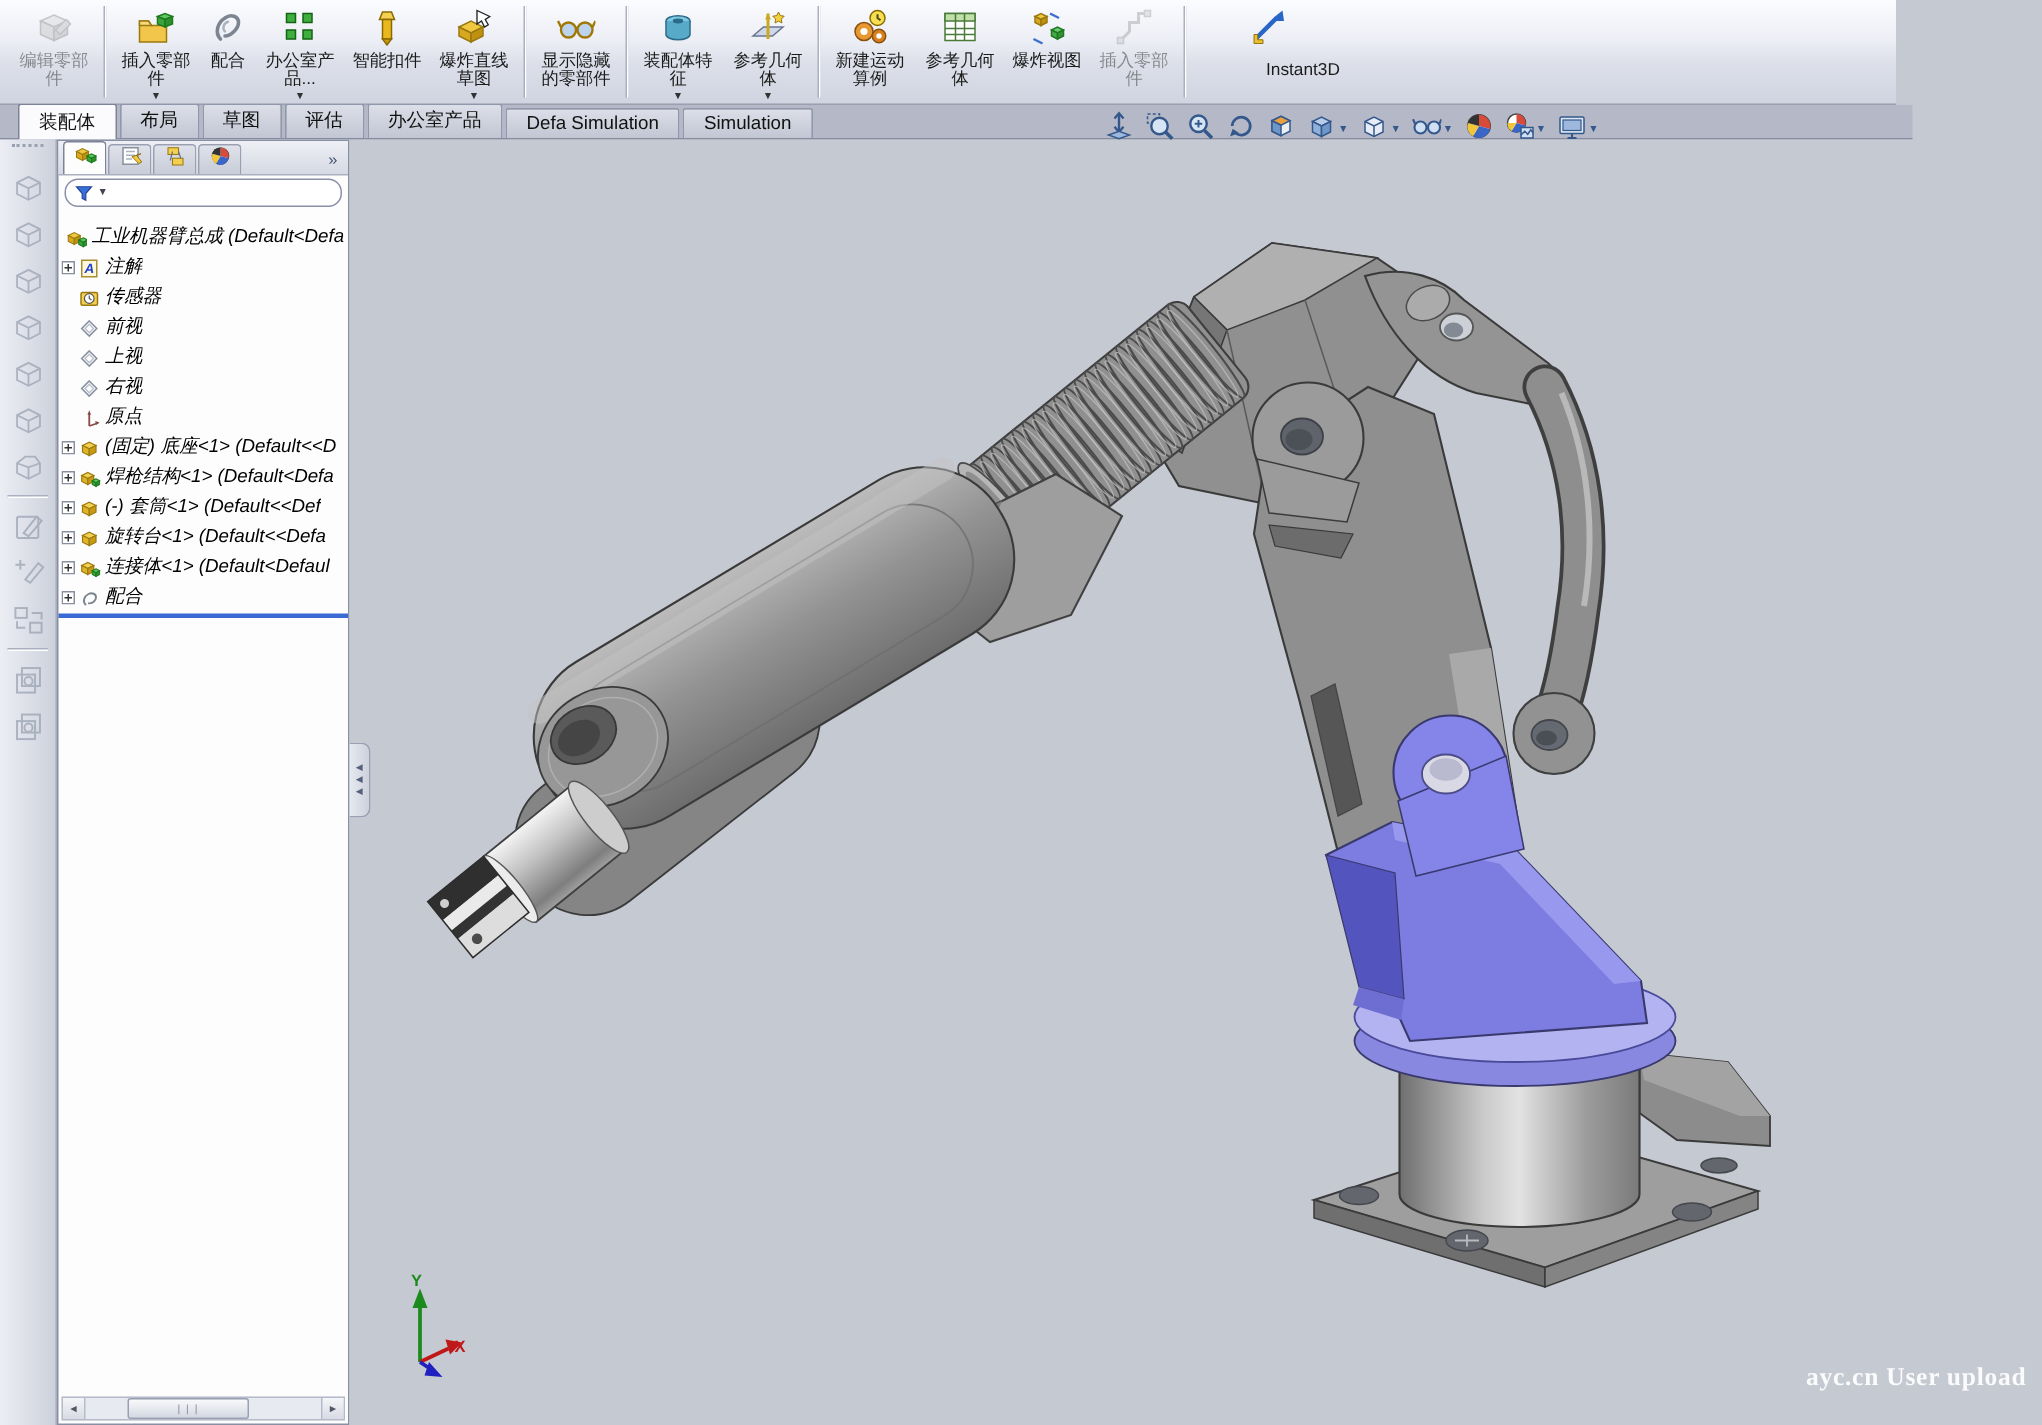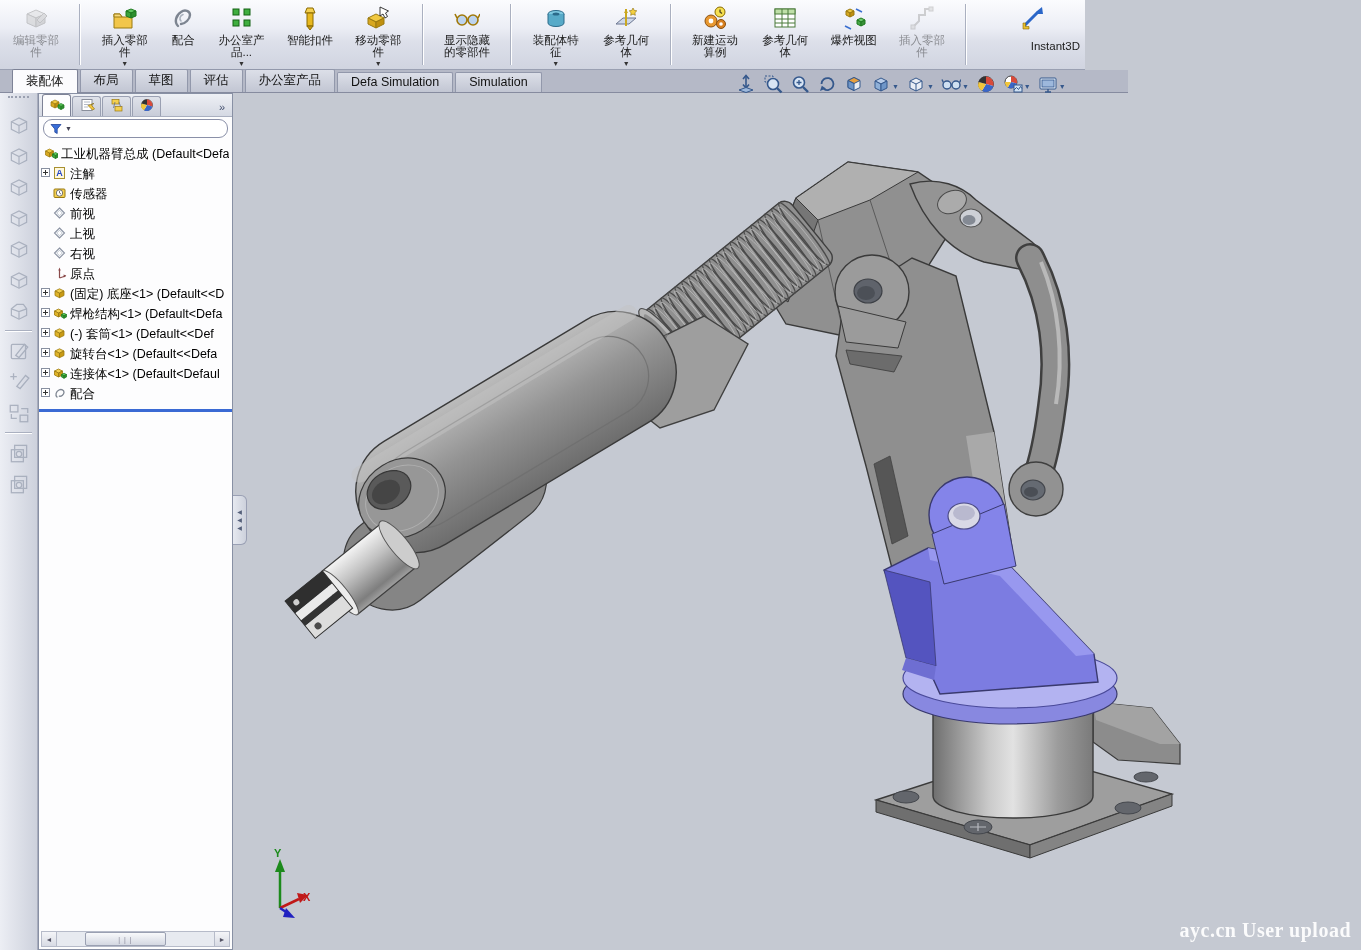--- a/index.html
+++ b/index.html
@@ -1,32 +1,32 @@
 <!DOCTYPE html>
 <html><head>
 <meta charset="utf-8">
 <style>
   html,body{margin:0;padding:0;background:#c5c9d2;font-family:"Liberation Sans","DejaVu Sans",sans-serif;}
   #app{position:relative;width:1361px;height:950px;overflow:hidden;background:#c5c9d2;}
 
   
-  #cmdbar{position:absolute;left:0;top:0;width:1085px;height:70px;
+  #cmdbar{position:absolute;left:0;top:0;width:1264px;height:70px;
     background:linear-gradient(#fbfcfe,#eceef5 40%,#dde0ea 60%,#d0d4e0);
-    border-bottom:1px solid #9aa0b2;display:flex;align-items:stretch;padding-left:6px;box-sizing:border-box;justify-content:space-between;}
+    border-bottom:1px solid #9aa0b2;display:flex;align-items:stretch;padding-left:6px;box-sizing:border-box;}
   .tbtn{display:flex;flex-direction:column;align-items:center;justify-content:flex-start;
     padding:3px 4px 1px;margin:1px 0;border:1px solid transparent;border-radius:3px;cursor:default;
     font-size:11.5px;line-height:12.5px;color:#1b1b1b;text-align:center;}
   .tbtn .lbl{max-width:50px;word-break:break-all;}
   .tbtn.wide .lbl{max-width:none;white-space:nowrap;margin-top:6px;margin-left:45px;}
   .tbtn.disabled{filter:grayscale(1);opacity:.45;}
   .tbtn .drop{font-size:7px;color:#333;margin-top:1px;line-height:7px;}
   .tsep{width:1px;background:#aab0c0;border-right:1px solid #fff;margin:4px 3px;}
 
   
-  #tabrow{position:absolute;left:0;top:70px;width:1128px;height:23px;background:#b5b9c7;
+  #tabrow{position:absolute;left:0;top:70px;width:1275px;height:23px;background:#b5b9c7;
     border-bottom:1px solid #868b9f;display:flex;align-items:flex-end;padding-left:12px;box-sizing:border-box;}
   .rtab{font-size:12.5px;color:#111;padding:2px 13px 3px;margin-right:2px;border:1px solid #9298ab;border-bottom:none;
     background:linear-gradient(#dcdfe8,#c2c6d3);border-radius:2px 2px 0 0;cursor:default;white-space:nowrap;}
   .rtab.active{background:#fbfbfd;border-color:#7d8296;padding-top:3px;position:relative;top:1px;}
 
   
   #headsup{position:absolute;left:736px;top:74px;height:24px;display:flex;align-items:center;gap:7px;z-index:5;}
   .hbtn{display:flex;align-items:center;gap:1px;cursor:default;}
   .hbtn .drop{font-size:7px;color:#35588c;}
 
@@ -43,21 +43,21 @@
   #paneltabs{height:23px;background:linear-gradient(#eef0f5,#d5d9e3);border-bottom:1px solid #aab0c0;
     display:flex;align-items:flex-end;padding:2px 2px 0 3px;box-sizing:border-box;}
   .ptab{width:27px;height:19px;border:1px solid #9aa0b2;border-bottom:none;border-radius:3px 3px 0 0;
     background:linear-gradient(#dfe2ea,#c8ccd8);display:flex;align-items:center;justify-content:center;margin-right:1px;cursor:default;}
   .ptab.active{background:#fdfdfe;border-color:#7d8296;height:21px;}
   #ptabmore{margin-left:auto;font-size:11px;color:#44506e;padding:0 5px 3px 0;cursor:default;}
   #filterbar{height:21px;padding:2px 4px;}
   #filterpill{height:17px;border:1px solid #8a90a8;border-radius:9px;background:#fff;display:flex;align-items:center;padding:0 6px;gap:3px;}
   #filterpill .drop{font-size:7px;color:#445;}
   #tree{padding:4px 0 0 0;font-size:12.5px;color:#000;}
-  .trow{display:flex;align-items:flex-start;height:20px;white-space:nowrap;overflow:hidden;cursor:default;}
+  .trow{display:flex;align-items:flex-end;height:20px;white-space:nowrap;overflow:hidden;cursor:default;font-style:italic;}
   .trow .gut{width:13px;flex:0 0 13px;display:flex;align-items:center;justify-content:center;}
   .trow.lvl0 .gut{width:4px;flex:0 0 4px;}
   .trow .ticon{width:15px;height:14px;flex:0 0 15px;margin-right:3px;}
   .trow .tlabel{overflow:hidden;}
   #treesplit{height:3px;background:#3a6ad4;margin-top:3px;}
   #panelhscroll{position:absolute;left:2px;right:2px;bottom:2px;height:14px;background:#e7eaf0;
     border:1px solid #b6bbc9;display:flex;align-items:stretch;}
   .sbtn{width:14px;background:linear-gradient(#f4f5f8,#d8dbe4);border-right:1px solid #b6bbc9;
     font-size:7px;color:#556;display:flex;align-items:center;justify-content:center;}
   .sbtn.right{border-left:1px solid #b6bbc9;border-right:none;}
@@ -67,22 +67,22 @@
     font-size:7px;color:#889;letter-spacing:1px;}
 
   
   #splitter{position:absolute;left:233px;top:495px;width:13px;height:48px;background:linear-gradient(90deg,#e6e9f0,#cdd1dc);
     border:1px solid #9aa0b4;border-left:none;border-radius:0 6px 6px 0;z-index:4;
     display:flex;flex-direction:column;align-items:center;justify-content:center;gap:2px;cursor:pointer;}
   #splitter span{font-size:6px;color:#55607a;line-height:6px;}
 
   
   #viewport{position:absolute;left:233px;top:93px;width:1128px;height:857px;background:#c5c9d2;overflow:hidden;}
-  #watermark{position:absolute;right:10px;bottom:8px;font-family:"Liberation Serif","DejaVu Serif",serif;
-    font-weight:bold;font-size:20px;color:rgba(255,255,255,0.92);letter-spacing:.5px;}
+  #watermark{position:absolute;right:10px;bottom:22px;font-family:"Liberation Serif","DejaVu Serif",serif;
+    font-weight:bold;font-size:17px;color:rgba(255,255,255,0.92);letter-spacing:.5px;}
 </style>
 </head>
 <body>
 
 <div id="app">
 
   <div id="cmdbar">
       <div class="tbtn disabled">
         <span><svg viewBox="0 0 26 26" width="26" height="26">
             <g stroke="#8a8a8a">
@@ -133,21 +133,21 @@
           </svg></span>
         <span class="lbl">智能扣件</span>
       </div>
       <div class="tbtn">
         <span><svg viewBox="0 0 26 26" width="26" height="26">
             <path d="M3 13 L11 9 L19 13 L11 17 Z" fill="#f0c840" stroke="#9a7a10"></path>
             <path d="M3 13 L3 19 L11 23 L11 17 Z" fill="#d8a820" stroke="#9a7a10"></path>
             <path d="M19 13 L19 19 L11 23 L11 17 Z" fill="#c09010" stroke="#9a7a10"></path>
             <path d="M15 2 L15 11 L18 9 L20 13 L22.5 11.5 L20.5 8 L23.5 6 Z" fill="#ffffff" stroke="#222222" stroke-width="0.9"></path>
           </svg></span>
-        <span class="lbl">移动零部件</span>
+        <span class="lbl">爆炸直线草图</span>
         <span class="drop">▼</span>
       </div>
       <div class="tsep"></div>
       <div class="tbtn">
         <span><svg viewBox="0 0 26 26" width="26" height="26">
             <circle cx="8" cy="15" r="5" fill="#bcd3ee" stroke="#a07808" stroke-width="1.6"></circle>
             <circle cx="19" cy="15" r="5" fill="#bcd3ee" stroke="#a07808" stroke-width="1.6"></circle>
             <path d="M13 15 L14 15 M3 13 L1 9 M24 13 L26 9" stroke="#a07808" stroke-width="1.6" fill="none"></path>
           </svg></span>
         <span class="lbl">显示隐藏的零部件</span>

